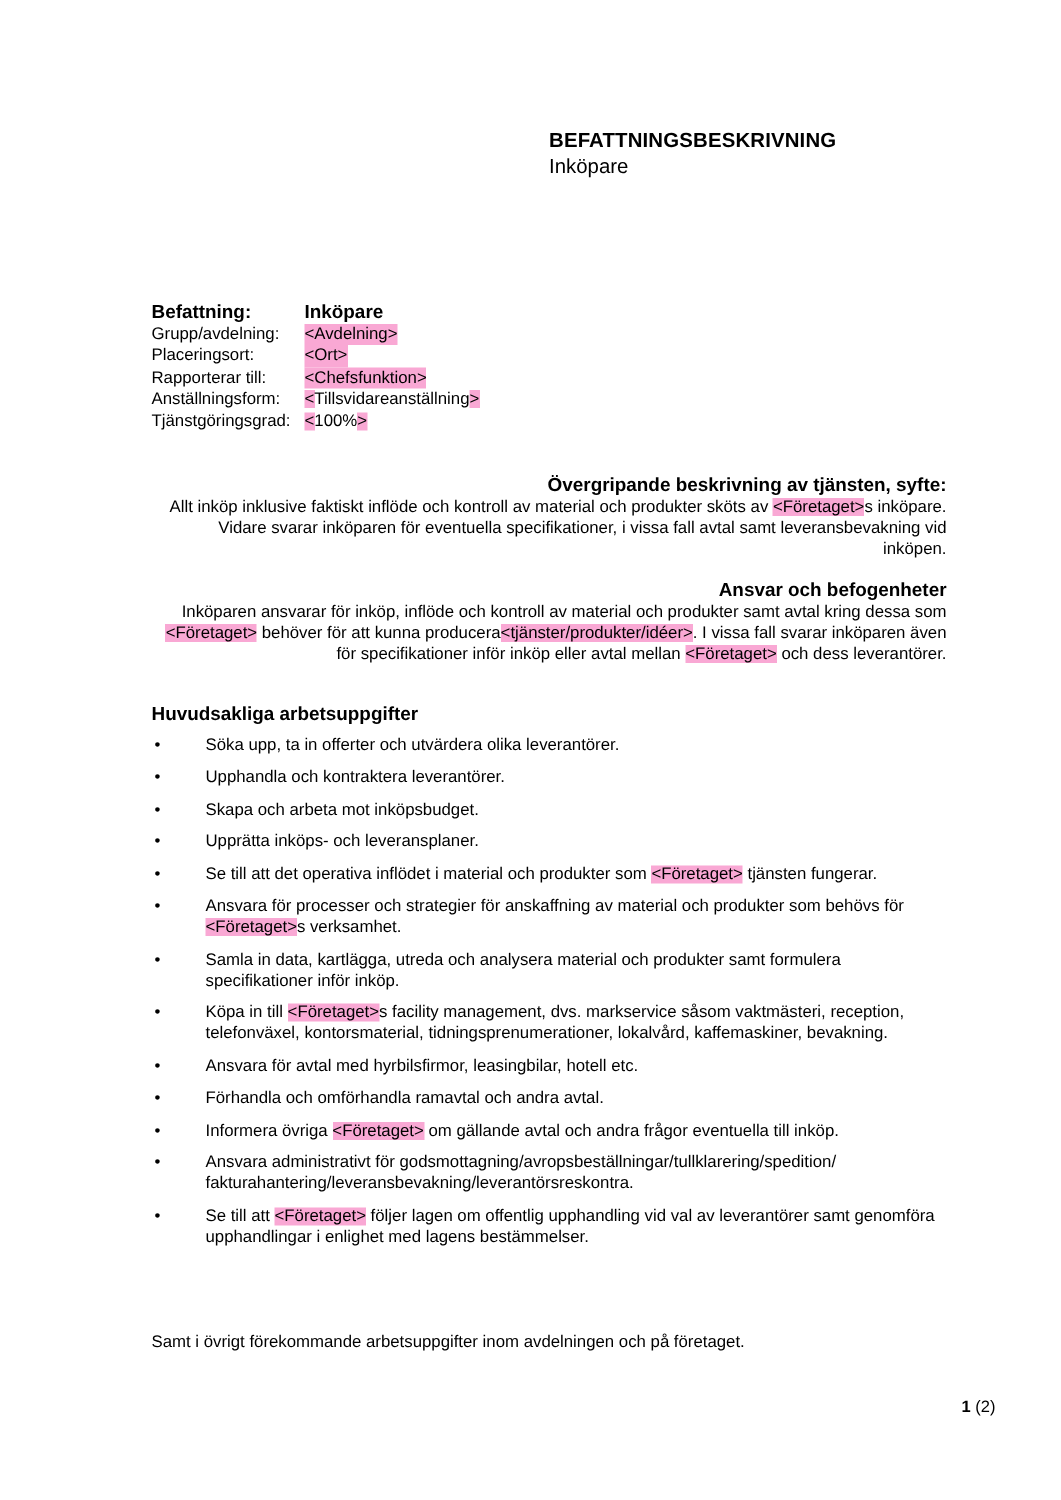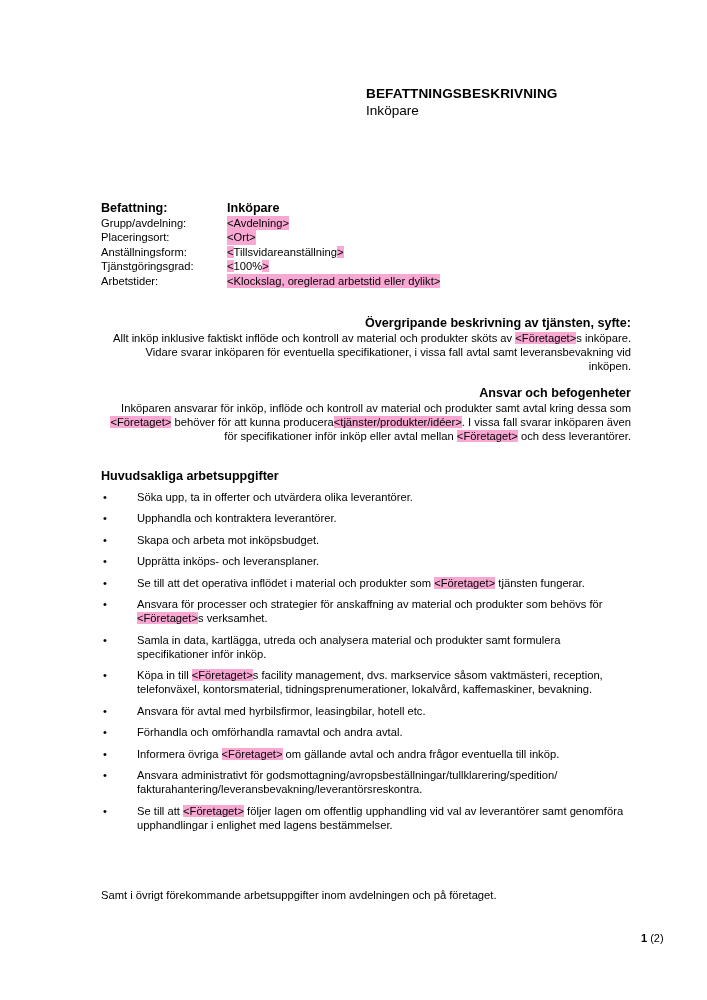--- a/index.html
+++ b/index.html
@@ -7,21 +7,21 @@
     width: 707px; height: 1000px; position: relative; overflow: hidden;
     font-family: "Liberation Sans", sans-serif; color: #000; font-size: 11.2px;
   }
   .hl { background: #f9a8d4; }
   .header { position: absolute; left: 366px; top: 85px; }
   .header .title { font-weight: bold; font-size: 13.6px; line-height: 17px; letter-spacing: 0.1px; }
   .header .subtitle { font-size: 13.6px; line-height: 17px; }
 
   .info { position: absolute; left: 101px; top: 201px; }
   .info-row { display: flex; line-height: 14.4px; }
-  .info-row .k { width: 126px; }
+  .info-row .k { width: 102px; }
   .info-row.head { font-weight: bold; font-size: 12.6px; line-height: 15px; }
 
   .section { position: absolute; left: 101px; width: 530px; text-align: right; }
   .section h2 { margin: 0; font-size: 12.6px; font-weight: bold; line-height: 15px; }
   .section p { margin: 0; line-height: 14.2px; }
 
   .tasks { position: absolute; left: 101px; top: 469px; width: 530px; }
   .tasks h2 { margin: 0 0 6px 0; font-size: 12.6px; font-weight: bold; line-height: 15px; }
   .tasks ul { list-style: none; margin: 0; padding: 0; }
   .tasks li { display: flex; margin-bottom: 7.2px; line-height: 14.2px; }
@@ -46,30 +46,30 @@
   </div>
   <div class="info-row">
     <span class="k">Grupp/avdelning:</span>
     <span class="hl">&lt;Avdelning&gt;</span>
   </div>
   <div class="info-row">
     <span class="k">Placeringsort:</span>
     <span class="hl">&lt;Ort&gt;</span>
   </div>
   <div class="info-row">
+    <span class="k">Rapporterar till:</span>
+    <span class="hl">&lt;Chefsfunktion&gt;</span>
+  </div>
+  <div class="info-row">
     <span class="k">Anställningsform:</span>
     <span><span class="hl">&lt;</span><span>Tillsvidareanställning</span><span class="hl">&gt;</span></span>
   </div>
   <div class="info-row">
     <span class="k">Tjänstgöringsgrad:</span>
     <span><span class="hl">&lt;</span><span>100%</span><span class="hl">&gt;</span></span>
-  </div>
-  <div class="info-row">
-    <span class="k">Arbetstider:</span>
-    <span class="hl">&lt;Klockslag, oreglerad arbetstid eller dylikt&gt;</span>
   </div>
 </div>
 
 <div class="section" style="top:316px;">
   <h2>Övergripande beskrivning av tjänsten, syfte:</h2>
   <p><span>Allt inköp inklusive faktiskt inflöde och kontroll av material och produkter sköts av </span><span class="hl">&lt;Företaget&gt;</span><span>s inköpare. Vidare svarar inköparen för eventuella specifikationer, i vissa fall avtal samt leveransbevakning vid inköpen.</span></p>
 </div>
 
 <div class="section" style="top:386px;">
   <h2>Ansvar och befogenheter</h2>

